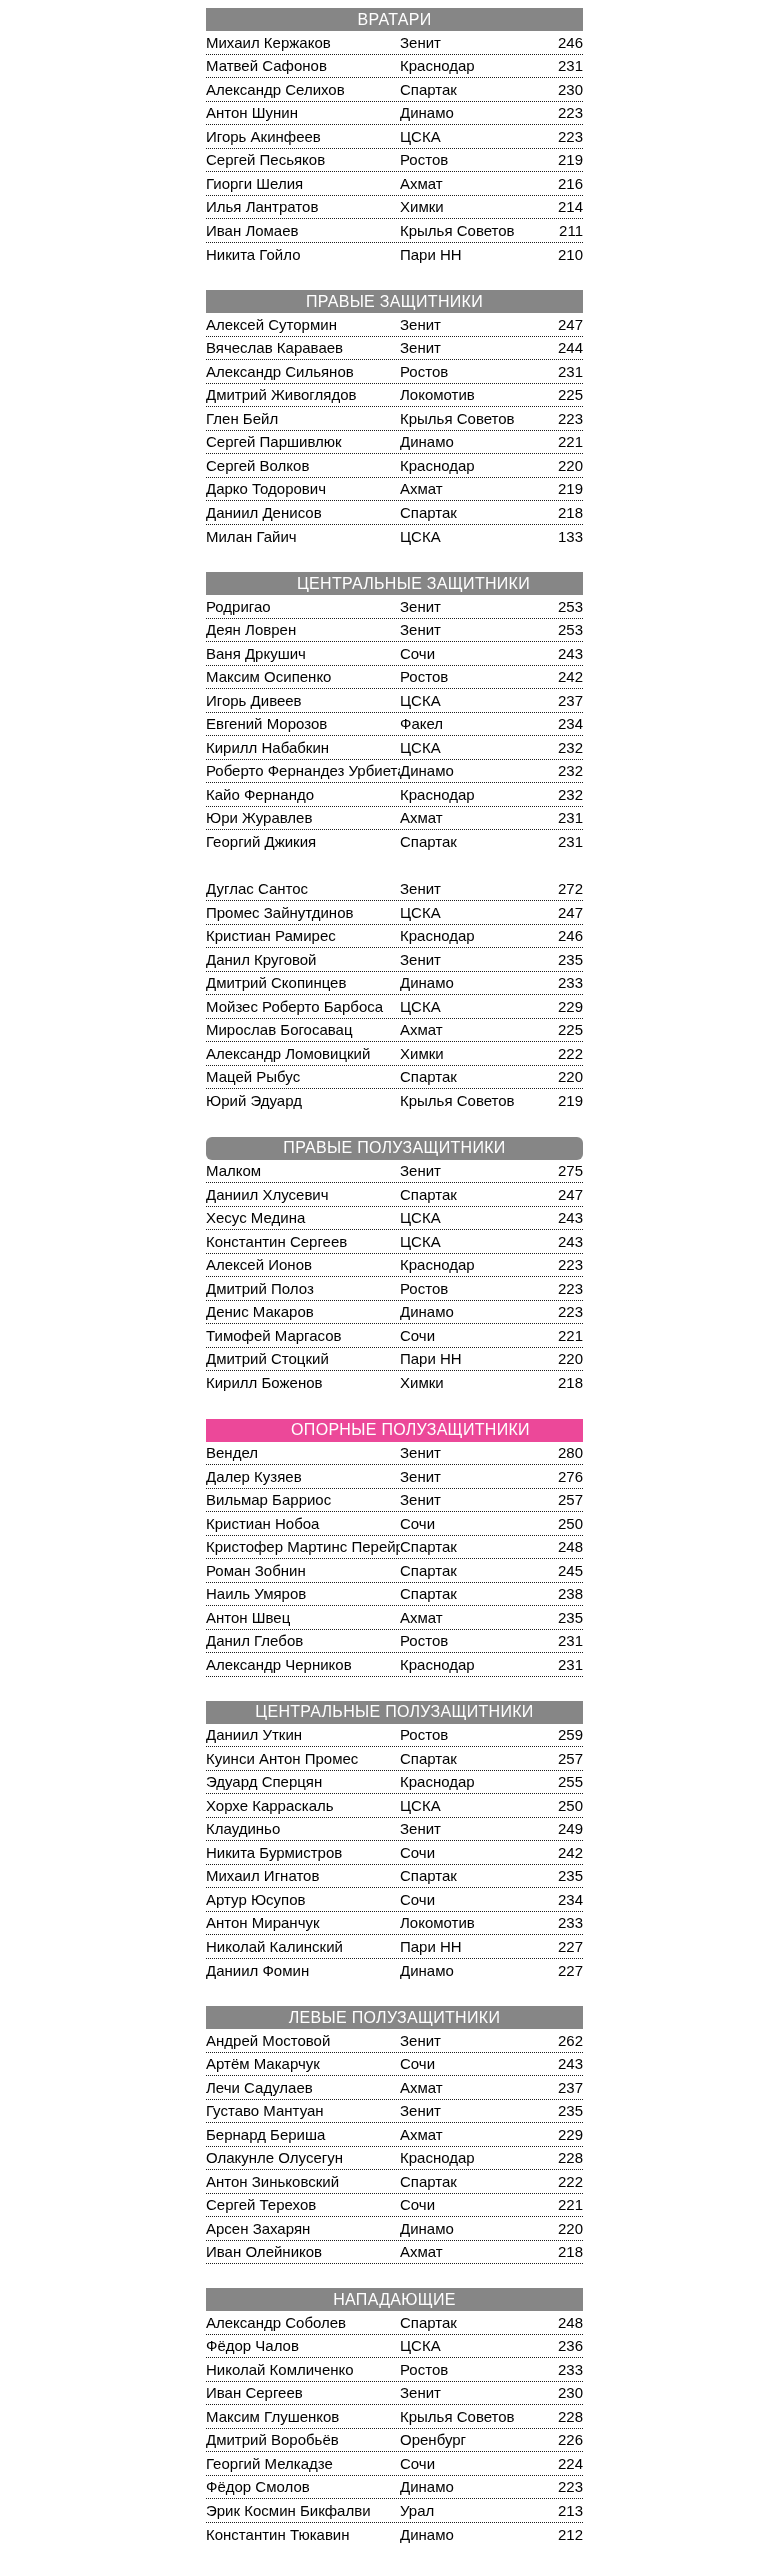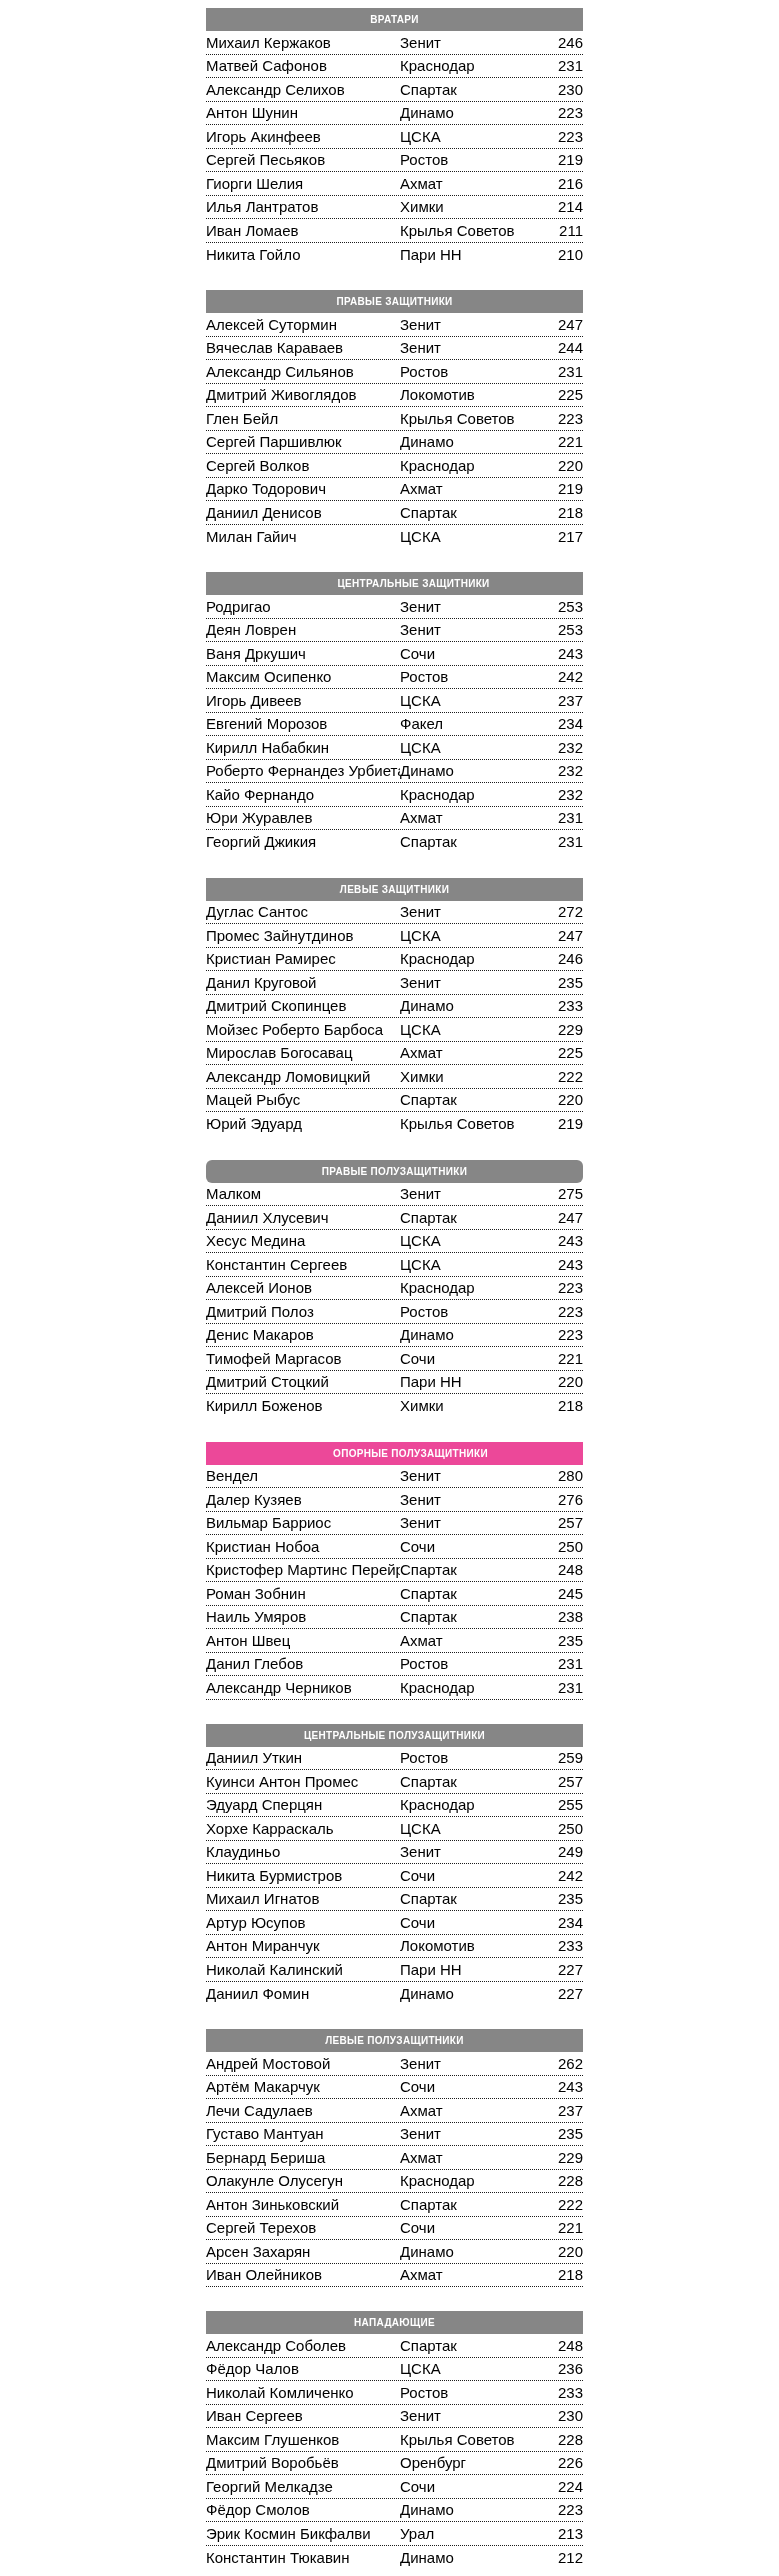--- a/index.html
+++ b/index.html
@@ -27,22 +27,22 @@
   }
   .section-header {
     height: 23px;
     background: #868686;
     display: flex;
     align-items: center;
     justify-content: center;
   }
   .section-title {
     color: #ffffff;
-    font-size: 10px;
-    font-weight: 700;
+    font-size: 16px;
+    font-weight: 400;
     letter-spacing: 0.3px;
     white-space: nowrap;
   }
   .player-row {
     height: 23.5px;
     box-sizing: border-box;
     display: flex;
     align-items: center;
     border-bottom: 1.1px dotted #1c1c1c;
     font-size: 15px;
@@ -193,21 +193,21 @@
 
   <div class="player-row">
     <span class="player-name">Даниил Денисов</span>
     <span class="player-team">Спартак</span>
     <span class="player-rating">218</span>
   </div>
 
   <div class="player-row no-rule">
     <span class="player-name">Милан Гайич</span>
     <span class="player-team">ЦСКА</span>
-    <span class="player-rating">217</span>
+    <span class="player-rating">133</span>
   </div>
 </div>
   </div>
 
   <div class="section">
     <div class="section-header" style="background: rgb(134, 134, 134); padding-left: 38px;">
       <span class="section-title" style="color: rgb(255, 255, 255);">ЦЕНТРАЛЬНЫЕ ЗАЩИТНИКИ</span>
     </div>
     <div class="rows">
   <div class="player-row">
@@ -272,23 +272,20 @@
 
   <div class="player-row no-rule">
     <span class="player-name">Георгий Джикия</span>
     <span class="player-team">Спартак</span>
     <span class="player-rating">231</span>
   </div>
 </div>
   </div>
 
   <div class="section">
-    <div class="section-header" style="background: rgb(134, 134, 134);">
-      <span class="section-title" style="color: rgb(255, 255, 255);">ЛЕВЫЕ ЗАЩИТНИКИ</span>
-    </div>
     <div class="rows">
   <div class="player-row">
     <span class="player-name">Дуглас Сантос</span>
     <span class="player-team">Зенит</span>
     <span class="player-rating">272</span>
   </div>
 
   <div class="player-row">
     <span class="player-name">Промес Зайнутдинов</span>
     <span class="player-team">ЦСКА</span>

